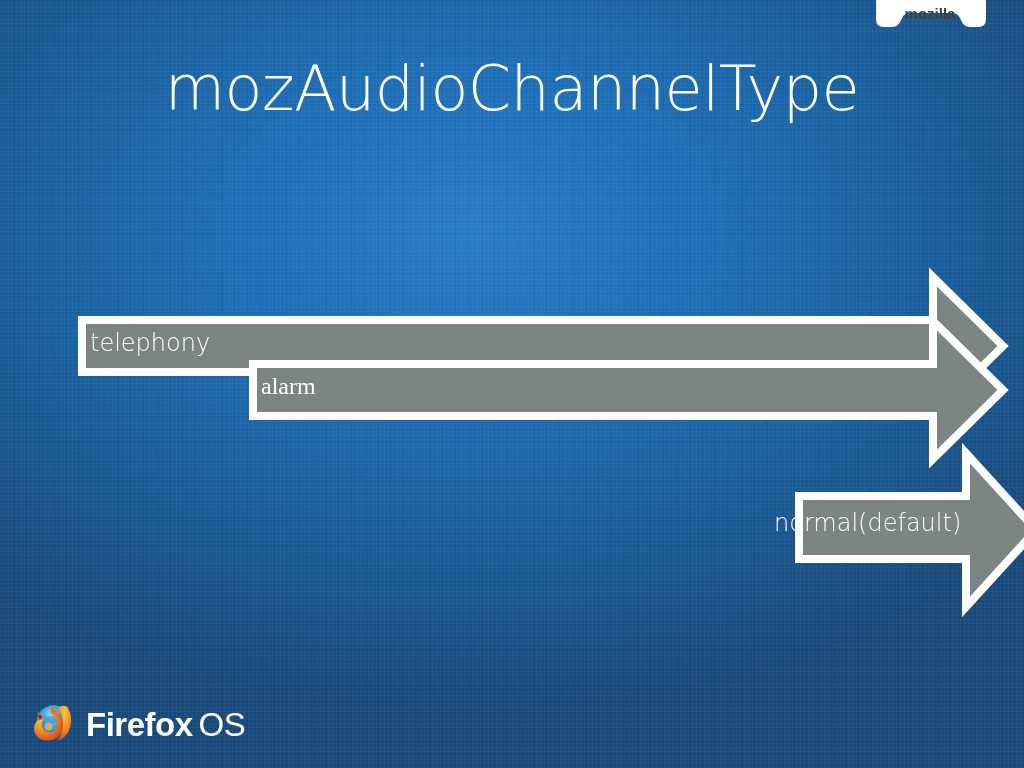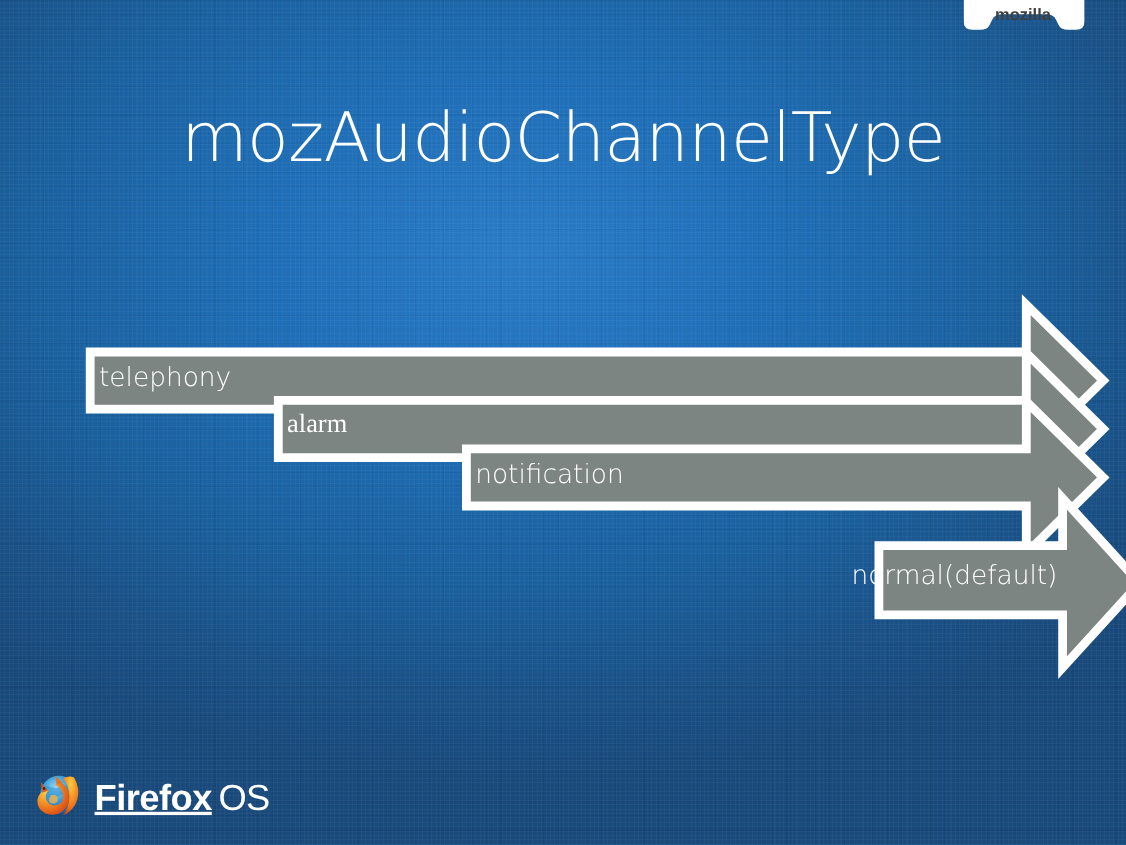--- a/index.html
+++ b/index.html
@@ -95,21 +95,20 @@
     left: 0;
     width: 1024px;
     text-align: center;
     color: #ffffff;
     font-size: 62px;
     font-weight: 300;
     letter-spacing: -0.5px;
     font-family: "DejaVu Sans", sans-serif;
     font-stretch: condensed;
     white-space: nowrap;
-    margin-top: 36px;
   }
 
   
   #arrow-diagram {
     position: absolute;
     top: 0;
     left: 0;
     width: 1024px;
     height: 768px;
     margin-left: 30px;
@@ -148,21 +147,21 @@
     flex: 0 0 46px;
     margin-right: 10px;
   }
   .firefox-os-logo .ff-wordmark {
     font-size: 33px;
     color: #ffffff;
     letter-spacing: -0.5px;
     line-height: 1;
     white-space: nowrap;
   }
-  .firefox-os-logo .ff-word-firefox { font-weight: bold; text-decoration: underline; }
+  .firefox-os-logo .ff-word-firefox { font-weight: bold; }
   .firefox-os-logo .ff-word-os { font-weight: 400; margin-left: 6px; }
 </style>
 </head>
 <body>
 
 <div id="slide">
 
   <div class="bg-vignette"></div>
   <div class="bg-texture"></div>
 
@@ -184,26 +183,20 @@
       <div class="arrow-label" style="left:12px; top:56px;">telephony</div>
     </div>
 
     <div class="arrow-row" style="left:219px; top:317px;">
       <svg width="764" height="140" viewBox="0 0 764 140">
         <path d="M4,47 L684,47 L684,4 L754,73 L684,142 L684,99 L4,99 Z" fill="#7d8583" stroke="#ffffff" stroke-width="8" stroke-linejoin="miter"></path>
       </svg>
       <div class="arrow-label" style="left:12px; top:56px;font-family:Liberation Serif, serif;">alarm</div>
     </div>
 
-    <div class="arrow-row" style="left:390px; top:361px;">
-      <svg width="593" height="140" viewBox="0 0 593 140">
-        <path d="M4,47 L513,47 L513,4 L583,73 L513,142 L513,99 L4,99 Z" fill="#7d8583" stroke="#ffffff" stroke-width="8" stroke-linejoin="miter"></path>
-      </svg>
-      <div class="arrow-label" style="left:12px; top:56px;">notification</div>
-    </div>
 
 
     <div class="arrow-row" style="left:732px; top:449px;padding-left:33px;">
       <svg width="251" height="150" viewBox="0 0 251 150">
         <path d="M4,47 L171,47 L171,4 L241,81 L171,158 L171,110 L4,110 Z" fill="#7d8583" stroke="#ffffff" stroke-width="8" stroke-linejoin="miter"></path>
       </svg>
       <div class="arrow-label" style="left:12px; top:60px;">normal(default)</div>
     </div>
 
   </div>

